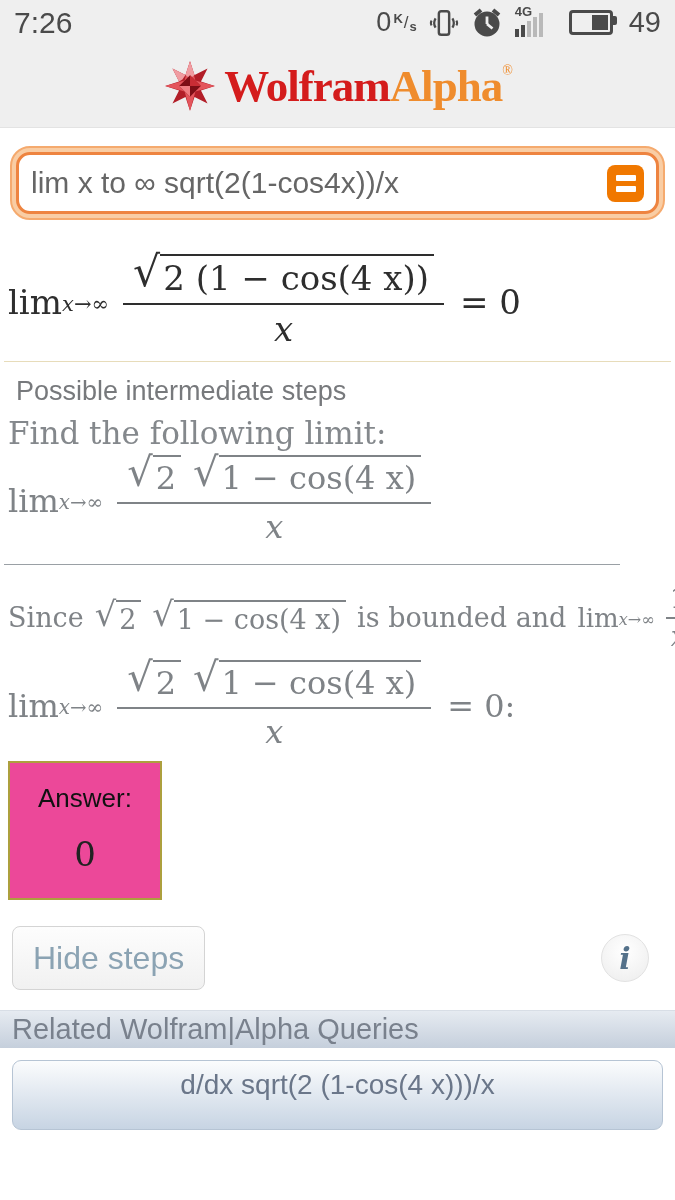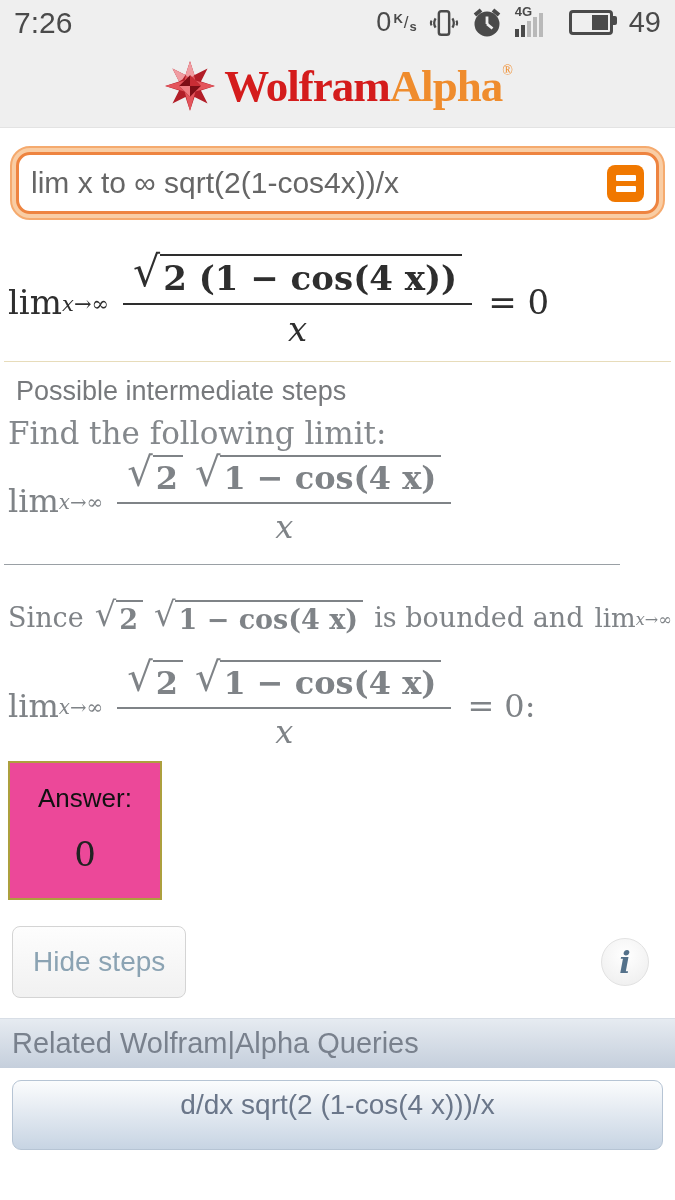--- a/index.html
+++ b/index.html
@@ -60,21 +60,21 @@
   .f-main { color:#2e2e2e; font-size:34px; margin:16px 8px 12px; gap:14px; }
   .f-step { color:#7f8387; font-size:32px; margin:4px 8px 8px; gap:14px; }
   .lim { display:inline-flex; align-items:center; line-height:1; }
   .limsub { font-size:0.62em; font-style:italic; margin-top:5px; }
   .frac { display:inline-flex; flex-direction:column; align-items:center; }
   .fbar { align-self:stretch; height:2px; background:currentColor; }
   .num { display:flex; align-items:flex-start; gap:12px; padding:0 10px 5px; }
   .den { padding-top:4px; font-style:italic; }
   .sqrt { display:inline-flex; align-items:flex-start; }
   .rsign { font-size:1.25em; line-height:0.8; transform:translateY(1px); }
-  .rad { border-top:2.5px solid currentColor; padding:2px 5px 0 3px;font-weight:bold; }
+  .rad { border-top:2.5px solid currentColor; padding:2px 5px 0 3px; }
   .eqres { margin-left:2px; }
 
   .divider-tan { height:1px; background:#e7dcba; margin:12px 4px 0; }
   .steps-header { font-size:27px; color:#77797c; margin:14px 0 6px 16px; }
   .find-intro { font-family:"DejaVu Serif","Liberation Serif",serif; font-size:31px; color:#84888c; margin:8px 8px 4px; }
   .divider-gray { height:1px; background:#9aa0a5; margin:18px 55px 18px 4px; }
 
   .since-line { display:flex; align-items:center; font-family:"DejaVu Serif","Liberation Serif",serif;
                 font-size:27px; color:#7f8387; margin:14px 0 8px 8px; gap:11px; white-space:nowrap; }
   .lim.small { font-size:26px; }
@@ -82,31 +82,31 @@
   .inline-frac .den { padding-top:2px; }
 
   
   .answer-box { width:154px; margin:10px 0 0 8px; background:#ec4899; border:2px solid #ada03e;
                 padding:20px 0 24px; text-align:center; box-sizing:border-box; }
   .answer-label { font-size:26px; color:#111; }
   .answer-value { font-family:"DejaVu Serif","Liberation Serif",serif; font-size:34px; color:#222; margin-top:20px; }
 
   
   .actions-row { display:flex; align-items:center; justify-content:space-between; margin:26px 12px 0; }
-  .hide-steps { min-width:152px; height:72px; border:1px solid #d4d4d4; border-radius:8px;
-                background:linear-gradient(#fdfdfd,#f1f1f1); color:#8ba3b3; font-size:28px;
+  .hide-steps { min-width:152px; height:64px; border:1px solid #d4d4d4; border-radius:8px;
+                background:linear-gradient(#fdfdfd,#f1f1f1); color:#8ba3b3; font-size:32px;
                 font-family:"Liberation Sans","DejaVu Sans",sans-serif; padding:0 20px; cursor:pointer; }
   .info-btn { width:46px; height:46px; border-radius:50%; border:1px solid #e2e2e2;
               background:radial-gradient(circle at 50% 35%, #ffffff, #ececec);
               display:flex; align-items:center; justify-content:center; margin-right:14px; cursor:pointer; }
   .info-i { font-family:"DejaVu Serif","Liberation Serif",serif; font-style:italic; font-weight:bold;
             font-size:30px; color:#54718a; }
 
   
-  .related-header { height:50px; margin-top:20px; background:linear-gradient(#e6ebf1,#c5cfdc);
+  .related-header { height:38px; margin-top:20px; background:linear-gradient(#e6ebf1,#c5cfdc);
                     border-top:1px solid #d8dee6; display:flex; align-items:center; padding:12px 12px;
                     font-size:29px; color:#79818d; box-sizing:border-box; }
   .related-list { padding:12px 12px 0; display:flex; flex-direction:column; gap:12px; }
   .rq { border-radius:9px; border:1px solid #b6c4d4; background:linear-gradient(#eef2f7,#c7d4e3);
         color:#32415c; font-size:28px; font-family:"Liberation Sans","DejaVu Sans",sans-serif;
         display:flex; align-items:center; justify-content:center; cursor:pointer; }
   .rq1 { height:52px; }
   .rq2 { height:70px; align-items:flex-start; padding-top:8px; color:#6a7689;
          background:linear-gradient(#fbfcfd,#c7d4e3); }
 </style>

